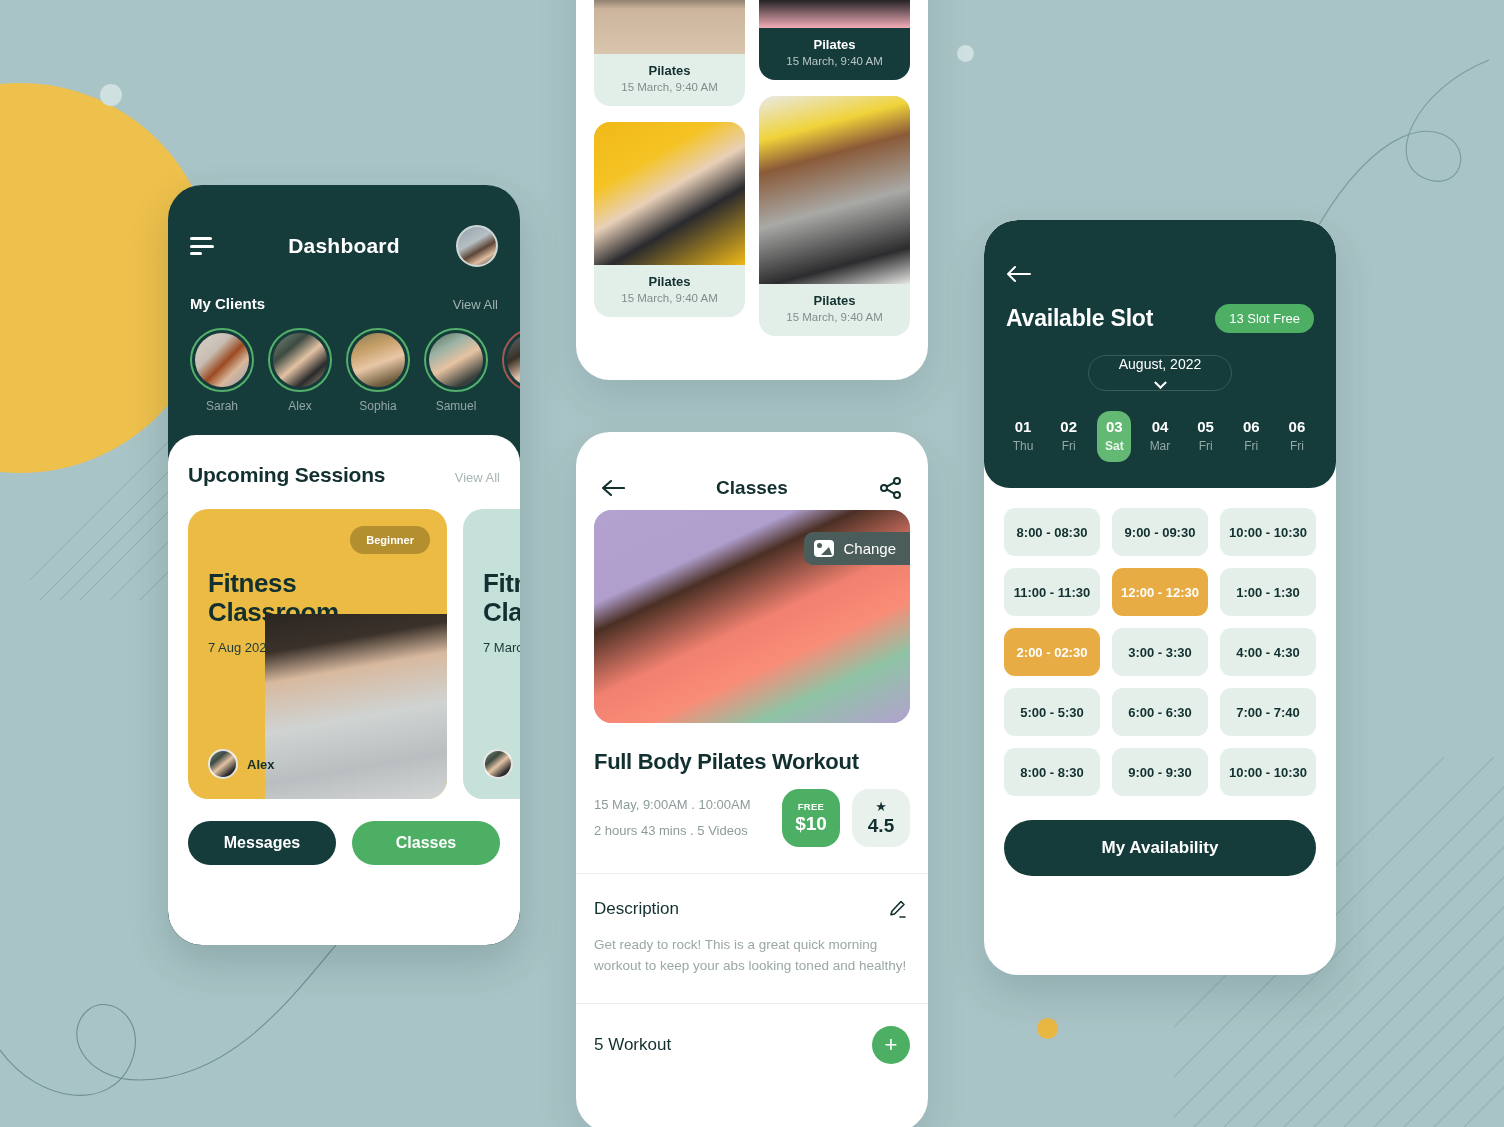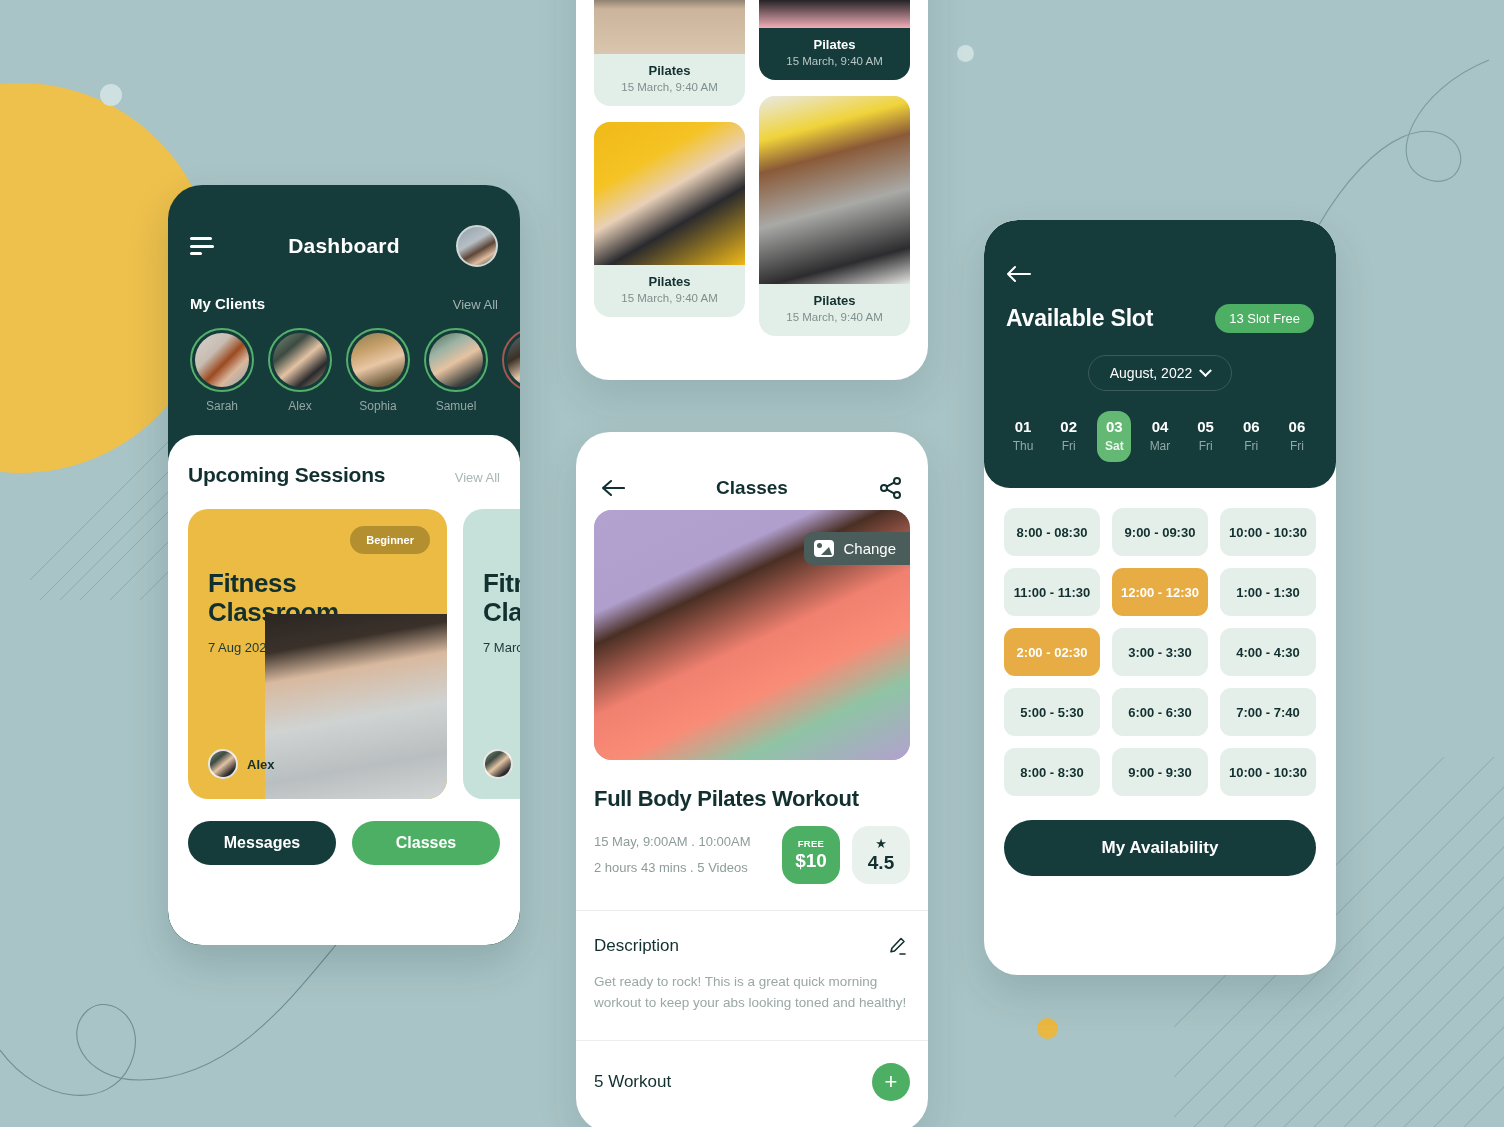--- a/index.html
+++ b/index.html
@@ -119,21 +119,21 @@
   #phone-classes {
     left: 576px; top: 432px;
     width: 352px; height: 700px;
     background: #fff;
     box-shadow: 0 18px 40px rgba(20,50,50,.12);
   }
   .cls-header { display: flex; align-items: center; justify-content: space-between; padding: 38px 24px 0; position: relative; height: 74px; }
   .cls-title { position: absolute; left: 0; right: 0; text-align: center; font-size: 19px; font-weight: 700; color: #12302f; pointer-events: none; }
   .icon-btn { width: 26px; height: 26px; display: flex; align-items: center; justify-content: center; cursor: pointer; }
   .hero {
-    margin: 4px 18px 0; height: 250px; border-radius: 18px; position: relative;
+    margin: 4px 18px 0; height: 213px; border-radius: 18px; position: relative;
     background: #b6a4d0; overflow: hidden;
   }
   .hero-photo { position: absolute; inset: 0; background-size: cover; background-position: center 18%; }
   .change-chip {
     position: absolute; right: 0px; top: 22px;
     background: #4a5d5a; color: #fff; font-size: 15px; font-weight: 500;
     padding: 8px 14px 8px 10px; border-radius: 9px 0 0 9px;
     display: flex; align-items: center; gap: 9px;
   }
   .img-glyph { width: 20px; height: 17px; background: #fff; border-radius: 4px; position: relative; flex: 0 0 20px; }
@@ -177,21 +177,21 @@
     background: #153b3b; border-radius: 34px 34px 26px 26px;
     padding: 42px 22px 26px; color: #fff;
   }
   .back-arrow { font-size: 25px; line-height: 1; color: #fff; cursor: pointer; display: inline-block; }
   .slot-head-row { display: flex; align-items: center; justify-content: space-between; margin-top: 17px; }
   .slot-head-row h2 { font-size: 23px; font-weight: 700; letter-spacing: -.2px; }
   .slot-free { background: #4caf63; color: #fff; font-size: 13px; font-weight: 500; padding: 7px 14px; border-radius: 15px; }
   .month-select {
     margin: 22px auto 0; width: 144px; height: 36px; border: 1px solid #3b5a58;
     border-radius: 18px; display: flex; align-items: center; justify-content: center; gap: 9px;
-    font-size: 14px; color: #fff; cursor: pointer;
+    font-size: 14px; color: #fff; cursor: pointer; flex-direction: column;
   }
   .chev { width: 9px; height: 9px; border-right: 2px solid #fff; border-bottom: 2px solid #fff; transform: rotate(45deg) translate(-2px,-2px); }
   .days-row { display: flex; justify-content: space-between; margin-top: 20px; }
   .day { width: 34px; text-align: center; padding: 7px 0 9px; border-radius: 13px; cursor: pointer; }
   .day .n { font-size: 15px; font-weight: 700; color: #fff; }
   .day .w { font-size: 12px; color: #94a8a5; margin-top: 4px; }
   .day.active { background: #63b873; }
   .day.active .w { color: #eaf6ec; font-weight: 600; }
 
   .slot-grid { display: grid; grid-template-columns: repeat(3,1fr); gap: 12px; padding: 20px 20px 0; }

